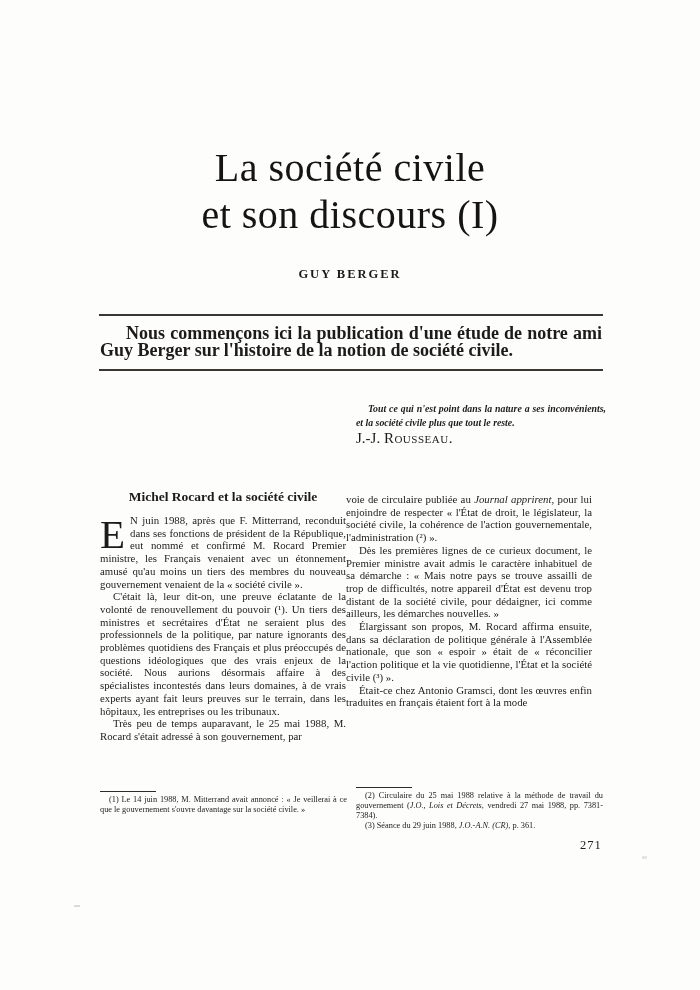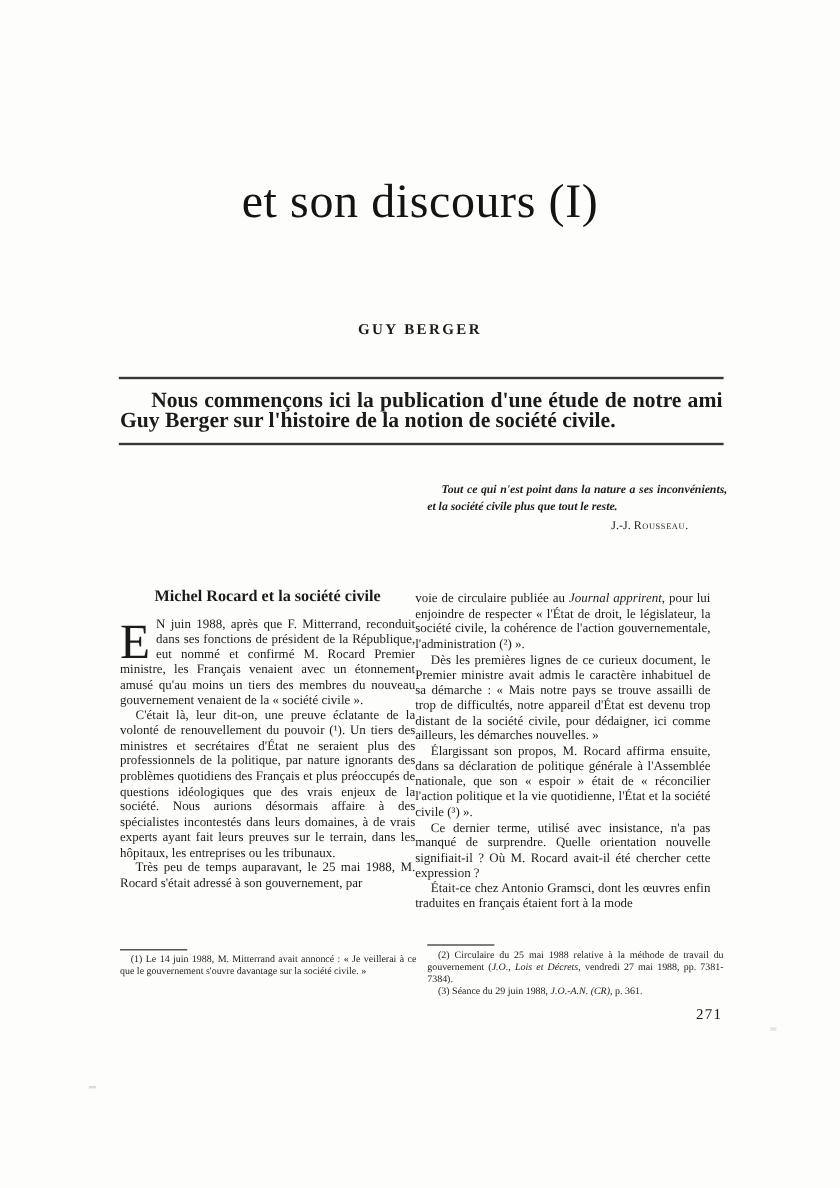--- a/index.html
+++ b/index.html
@@ -39,23 +39,23 @@
     text-align:justify;text-indent:26px;
   }
   .epigraph{
     position:absolute;top:402px;left:356px;width:250px;
     font-style:italic;
     font-size:9.8px;line-height:13.5px;
   }
   .epigraph-text{margin:0;text-align:justify;text-indent:12px;font-weight:bold;}
   .epigraph-attribution{
     margin:3px 32px 0 0;
-    text-align:right;
+    text-align:left;
     font-style:normal;
-    font-size:10px;
+    font-size:15px;
   }
   .epigraph-attribution .sc{font-variant:small-caps;letter-spacing:0.5px;}
   .columns{
     position:absolute;top:489px;left:100px;width:503px;
     display:flex;gap:0;
   }
   .col{
     width:246px;
     font-size:10.8px;line-height:12.7px;
     text-align:justify;
@@ -91,20 +91,21 @@
   .speck-a{left:74px;top:905px;width:6px;height:2px;}
   .speck-b{left:642px;top:856px;width:5px;height:3px;background:#e6e4e1;}
   i{font-style:italic;}
 </style>
 </head>
 <body>
 
 <div class="page">
 
   <div class="article-title">
+    <div>La société civile</div>
     <div>et son discours (I)</div>
   </div>
 
   <div class="author">GUY BERGER</div>
 
   <div class="intro-banner">
     <p class="intro-text">Nous commençons ici la publication d'une étude de notre ami Guy Berger sur l'histoire de la notion de société civile.</p>
   </div>
 
   <div class="epigraph">
@@ -118,21 +119,20 @@
       <h2 class="section-heading">Michel Rocard et la société civile</h2>
       <p class="noindent"><span class="dropcap">E</span><span>N juin 1988, après que F. Mitterrand, reconduit dans ses fonctions de président de la République, eut nommé et confirmé M. Rocard Premier ministre, les Français venaient avec un étonnement amusé qu'au moins un tiers des membres du nouveau gouvernement venaient de la « société civile ».</span></p>
       <p>C'était là, leur dit-on, une preuve éclatante de la volonté de renouvellement du pouvoir (¹). Un tiers des ministres et secrétaires d'État ne seraient plus des professionnels de la politique, par nature ignorants des problèmes quotidiens des Français et plus préoccupés de questions idéologiques que des vrais enjeux de la société. Nous aurions désormais affaire à des spécialistes incontestés dans leurs domaines, à de vrais experts ayant fait leurs preuves sur le terrain, dans les hôpitaux, les entreprises ou les tribunaux.</p>
       <p>Très peu de temps auparavant, le 25 mai 1988, M. Rocard s'était adressé à son gouvernement, par</p>
     </div>
 
     <div class="col col-right">
       <p class="noindent">voie de circulaire publiée au <i>Journal apprirent</i>, pour lui enjoindre de respecter « l'État de droit, le législateur, la société civile, la cohérence de l'action gouvernementale, l'administration (²) ».</p>
       <p>Dès les premières lignes de ce curieux document, le Premier ministre avait admis le caractère inhabituel de sa démarche : « Mais notre pays se trouve assailli de trop de difficultés, notre appareil d'État est devenu trop distant de la société civile, pour dédaigner, ici comme ailleurs, les démarches nouvelles. »</p>
       <p>Élargissant son propos, M. Rocard affirma ensuite, dans sa déclaration de politique générale à l'Assemblée nationale, que son « espoir » était de « réconcilier l'action politique et la vie quotidienne, l'État et la société civile (³) ».</p>
-      <p>Ce dernier terme, utilisé avec insistance, n'a pas manqué de surprendre. Quelle orientation nouvelle signifiait-il ? Où M. Rocard avait-il été chercher cette expression ?</p>
       <p>Était-ce chez Antonio Gramsci, dont les œuvres enfin traduites en français étaient fort à la mode</p>
     </div>
 
   </div>
 
   <div class="footnote-block fn-left">
     <div class="fn-rule"></div>
     <p class="fn">(1) Le 14 juin 1988, M. Mitterrand avait annoncé : « Je veillerai à ce que le gouvernement s'ouvre davantage sur la société civile. »</p>
   </div>
 

